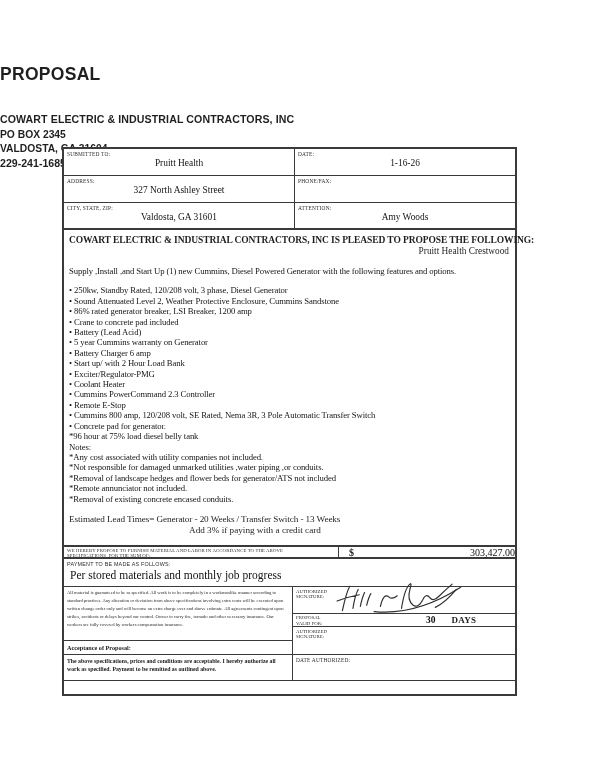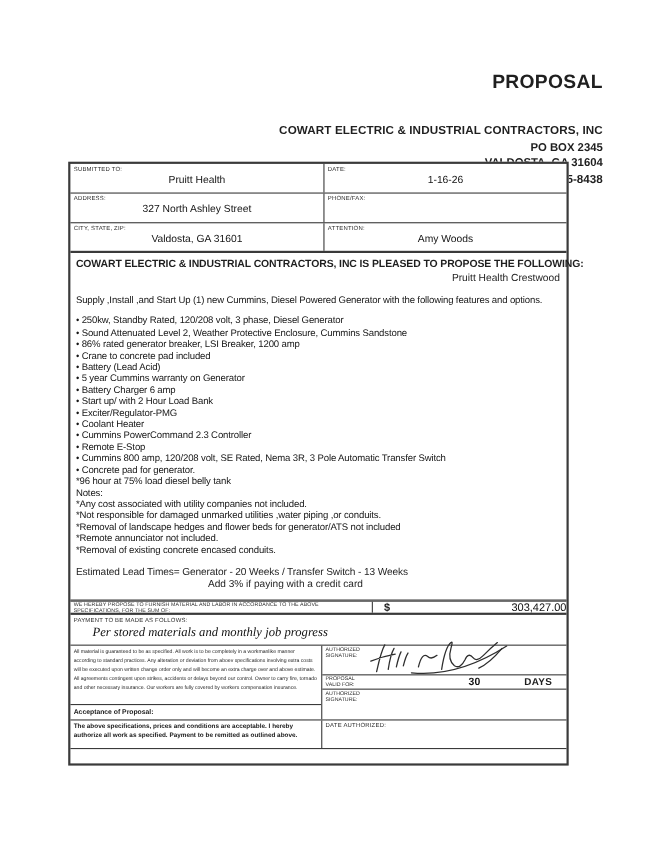--- a/index.html
+++ b/index.html
@@ -4,34 +4,34 @@
 <style>
   html,body{margin:0;padding:0;}
   body{
     width:600px;height:776px;background:#ffffff;position:relative;
     font-family:"Liberation Sans", sans-serif;color:#1f1f1f;
     -webkit-font-smoothing:antialiased;
   }
   .page{position:absolute;inset:0;background:#fff;}
 
   
-  .letterhead{position:absolute;top:64px;left:0;width:548px;text-align:right;}
+  .letterhead{position:absolute;top:64px;left:0;width:548px;text-align:left;}
   .doc-title{font-size:17.5px;font-weight:700;letter-spacing:.3px;margin-bottom:7px;}
   .company-line{font-size:10.6px;font-weight:700;margin-bottom:4px;letter-spacing:.1px;margin-top:28px;}
   .addr-line{font-size:10.3px;font-weight:700;margin-bottom:3px;}
   .phone-line{font-size:10.6px;font-weight:700;}
 
   
   .doc-table{
     position:absolute;left:62px;top:147px;width:455px;
     border:2px solid #3a3a3a;box-sizing:border-box;background:#fff;
   }
   .row{display:flex;box-sizing:border-box;border-bottom:1.5px solid #3a3a3a;}
   .row:last-child{border-bottom:none;}
-  .cell{box-sizing:border-box;position:relative;}
+  .cell{box-sizing:border-box;position:relative;font-family:Liberation Serif, serif;}
   .v-divide{border-right:1.2px solid #3a3a3a;}
 
   .tiny-label{
     font-size:5.4px;color:#2b2b2b;letter-spacing:.2px;
     padding:1.5px 0 0 3px;line-height:6px;text-transform:uppercase;
   }
   .cell-value{
     text-align:center;font-size:9.4px;color:#141414;line-height:10px;margin-top:1px;
   }
 
@@ -54,37 +54,37 @@
   .sum-label{width:275px;padding-top:.5px;}
   .sum-label .l{font-size:4.8px;line-height:5.6px;padding-left:3px;color:#2d2d2d;letter-spacing:.1px;}
   .sum-amount-cell{flex:1;display:flex;align-items:center;}
   .currency{font-size:10px;font-weight:700;margin-left:10px;}
   .amount{flex:1;text-align:right;font-size:10px;color:#111;}
 
   
   .payment-row{height:28px;flex-direction:column;display:flex;}
   .payment-value{
     font-family:"Liberation Serif", serif;font-size:11.5px;color:#101010;
-    padding-left:20px;margin-top:2px;font-style:italic;
+    padding-left:6px;margin-top:2px;
   }
 
   
   .terms-row{height:68px;}
   .terms-left{width:229px;display:flex;flex-direction:column;}
   .fine-print-box{height:54px;border-bottom:1.2px solid #3a3a3a;box-sizing:border-box;padding:2px 3px;}
   .fine-print{font-size:4.7px;line-height:8.1px;color:#2a2a2a;letter-spacing:-.02px;}
   .acceptance-heading-box{flex:1;display:flex;align-items:center;}
   .acceptance-heading{font-size:6.2px;font-weight:700;padding-left:3px;color:#1a1a1a;}
   .terms-right{flex:1;display:flex;flex-direction:column;}
   .sig-box-1{height:27px;border-bottom:1.2px solid #3a3a3a;box-sizing:border-box;position:relative;}
   .valid-box{height:13px;border-bottom:1.2px solid #3a3a3a;box-sizing:border-box;display:flex;align-items:center;position:relative;}
   .sig-box-2{flex:1;}
   .stack-label{width:38px;font-size:4.8px;line-height:5.8px;padding:1.5px 0 0 3px;color:#2b2b2b;text-transform:uppercase;}
   .valid-days{font-size:9.5px;font-weight:700;margin-left:92px;color:#111;}
-  .valid-unit{font-size:9px;font-weight:700;margin-left:40px;letter-spacing:.3px;}
+  .valid-unit{font-size:9px;font-weight:700;margin-left:16px;letter-spacing:.3px;}
   .signature-svg{position:absolute;left:38px;top:-6px;overflow:visible;}
 
   
   .acceptance-row{height:26px;}
   .acceptance-left{width:229px;padding:2px 3px;}
   .acceptance-text{font-size:5.8px;font-weight:700;line-height:8px;color:#1a1a1a;}
   .date-auth-cell{flex:1;}
   .empty-row{height:13px;}
 </style>
 </head>

